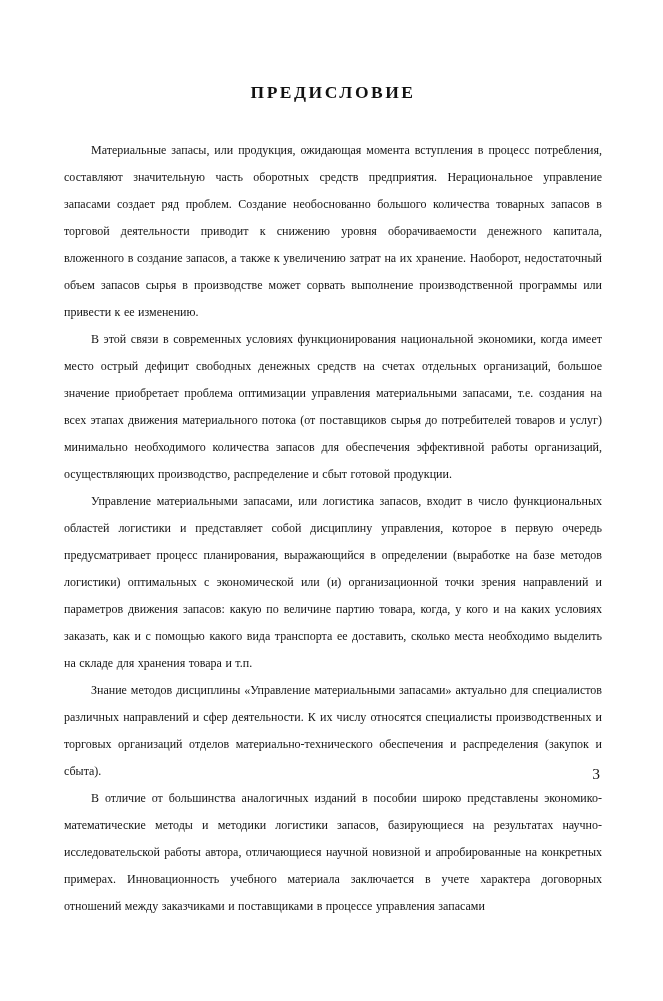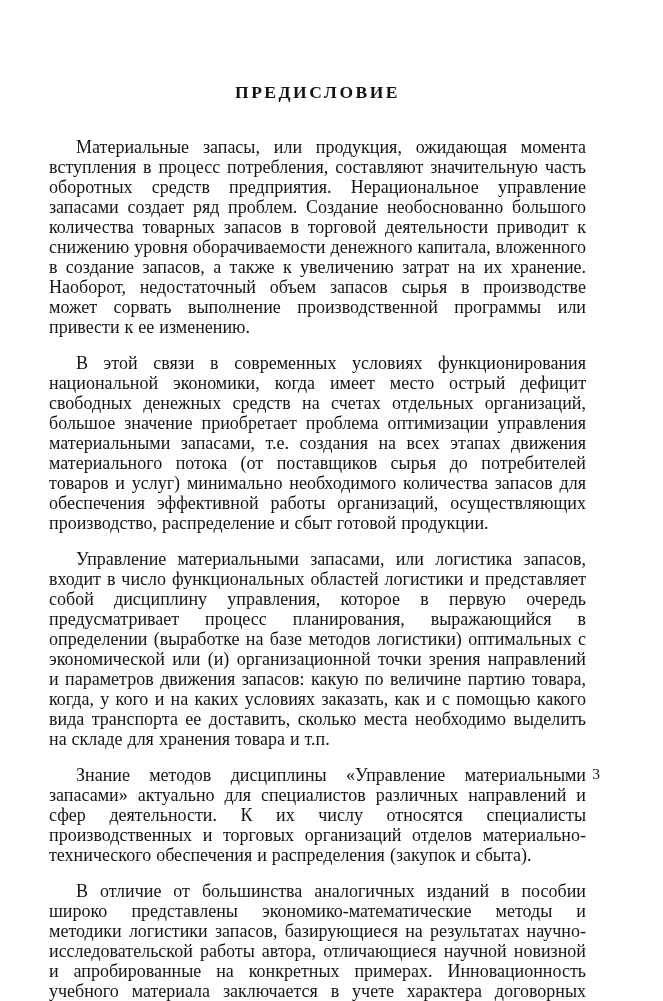--- a/index.html
+++ b/index.html
@@ -15,38 +15,38 @@
     color: #141414;
     overflow: hidden;
   }
   .page {
     position: absolute;
     top: 0;
     left: 0;
     width: 663px;
     height: 851px;
     box-sizing: border-box;
-    padding: 82px 61px 0 33px;
+    padding: 82px 61px 0 64px;
     font-family: Liberation Serif, serif;
   }
   .title {
     margin: 0 0 34px 0;
     text-align: center;
     font-size: 17.5px;
     font-weight: bold;
     letter-spacing: 2.5px;
     color: #111111;
   }
   .body-text p {
-    margin: 16px;
+    margin: 0;
     padding: 0;
     text-indent: 27px;
     text-align: justify;
-    font-size: 18px;
-    line-height: 20px;
+    font-size: 12px;
+    line-height: 27px;
     word-spacing: 0.5px;
   }
   .page-number {
     position: absolute;
     right: 63px;
     bottom: 68px;
     font-size: 15.5px;
     color: #141414;
   }
 </style>

